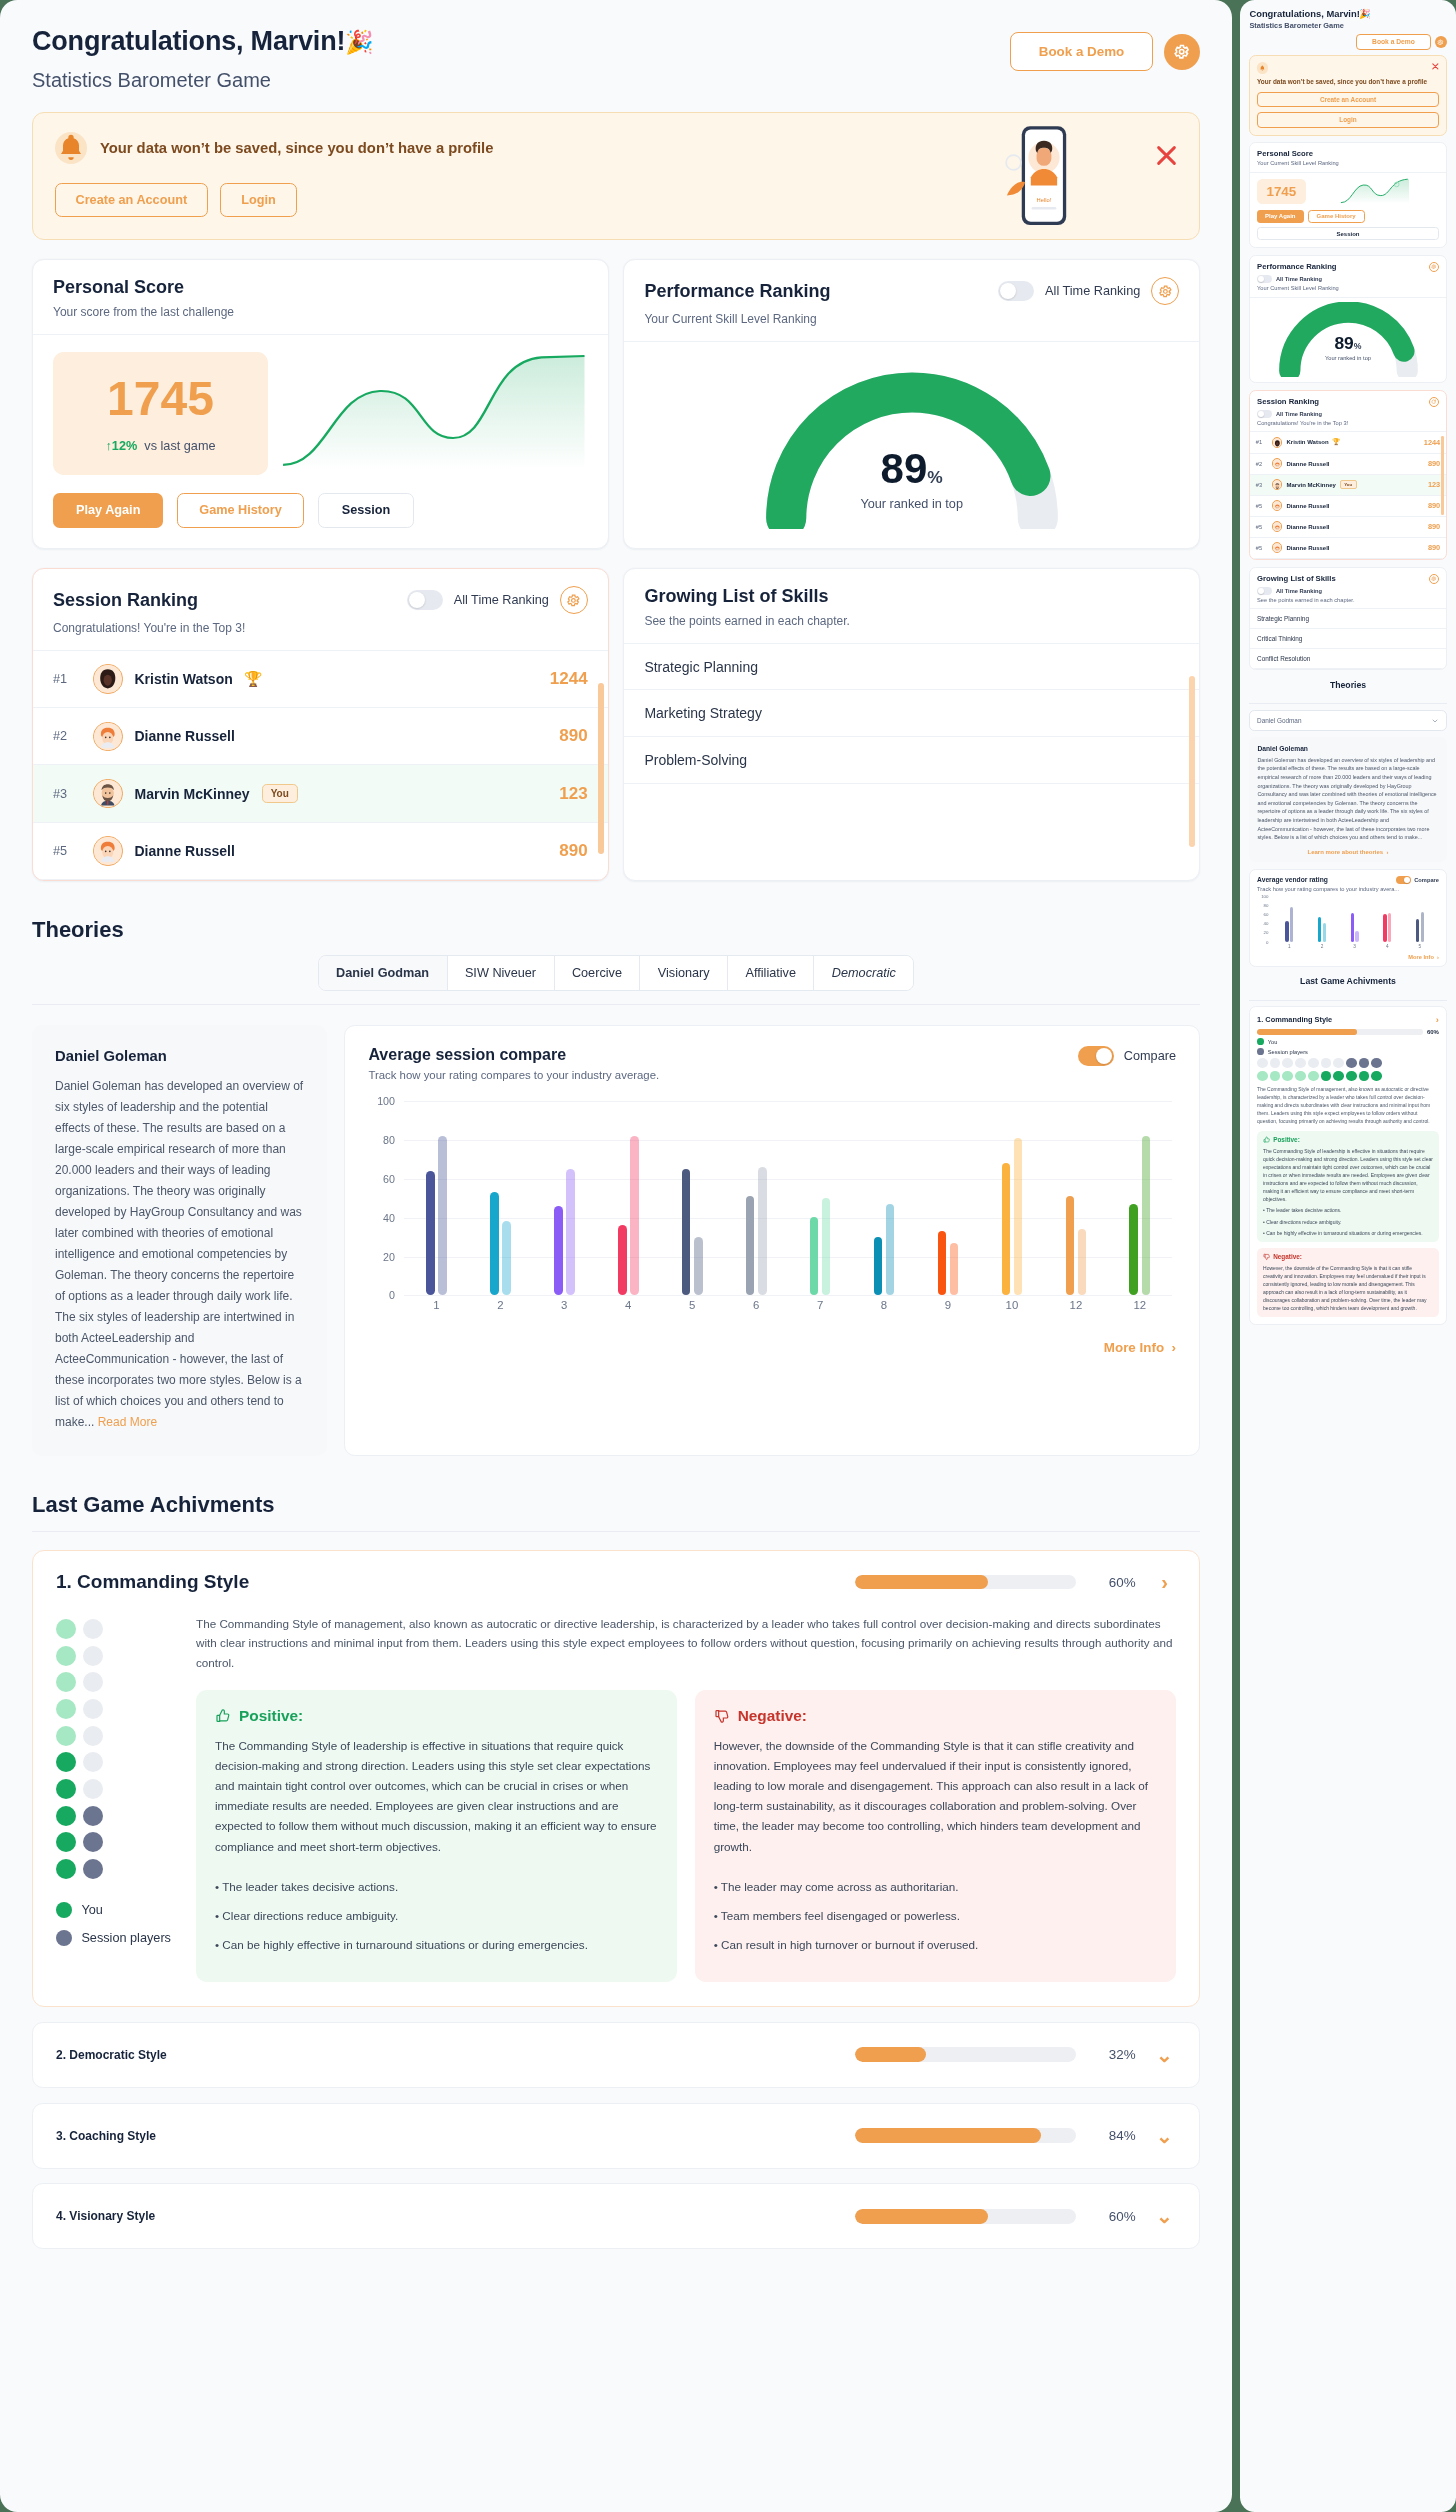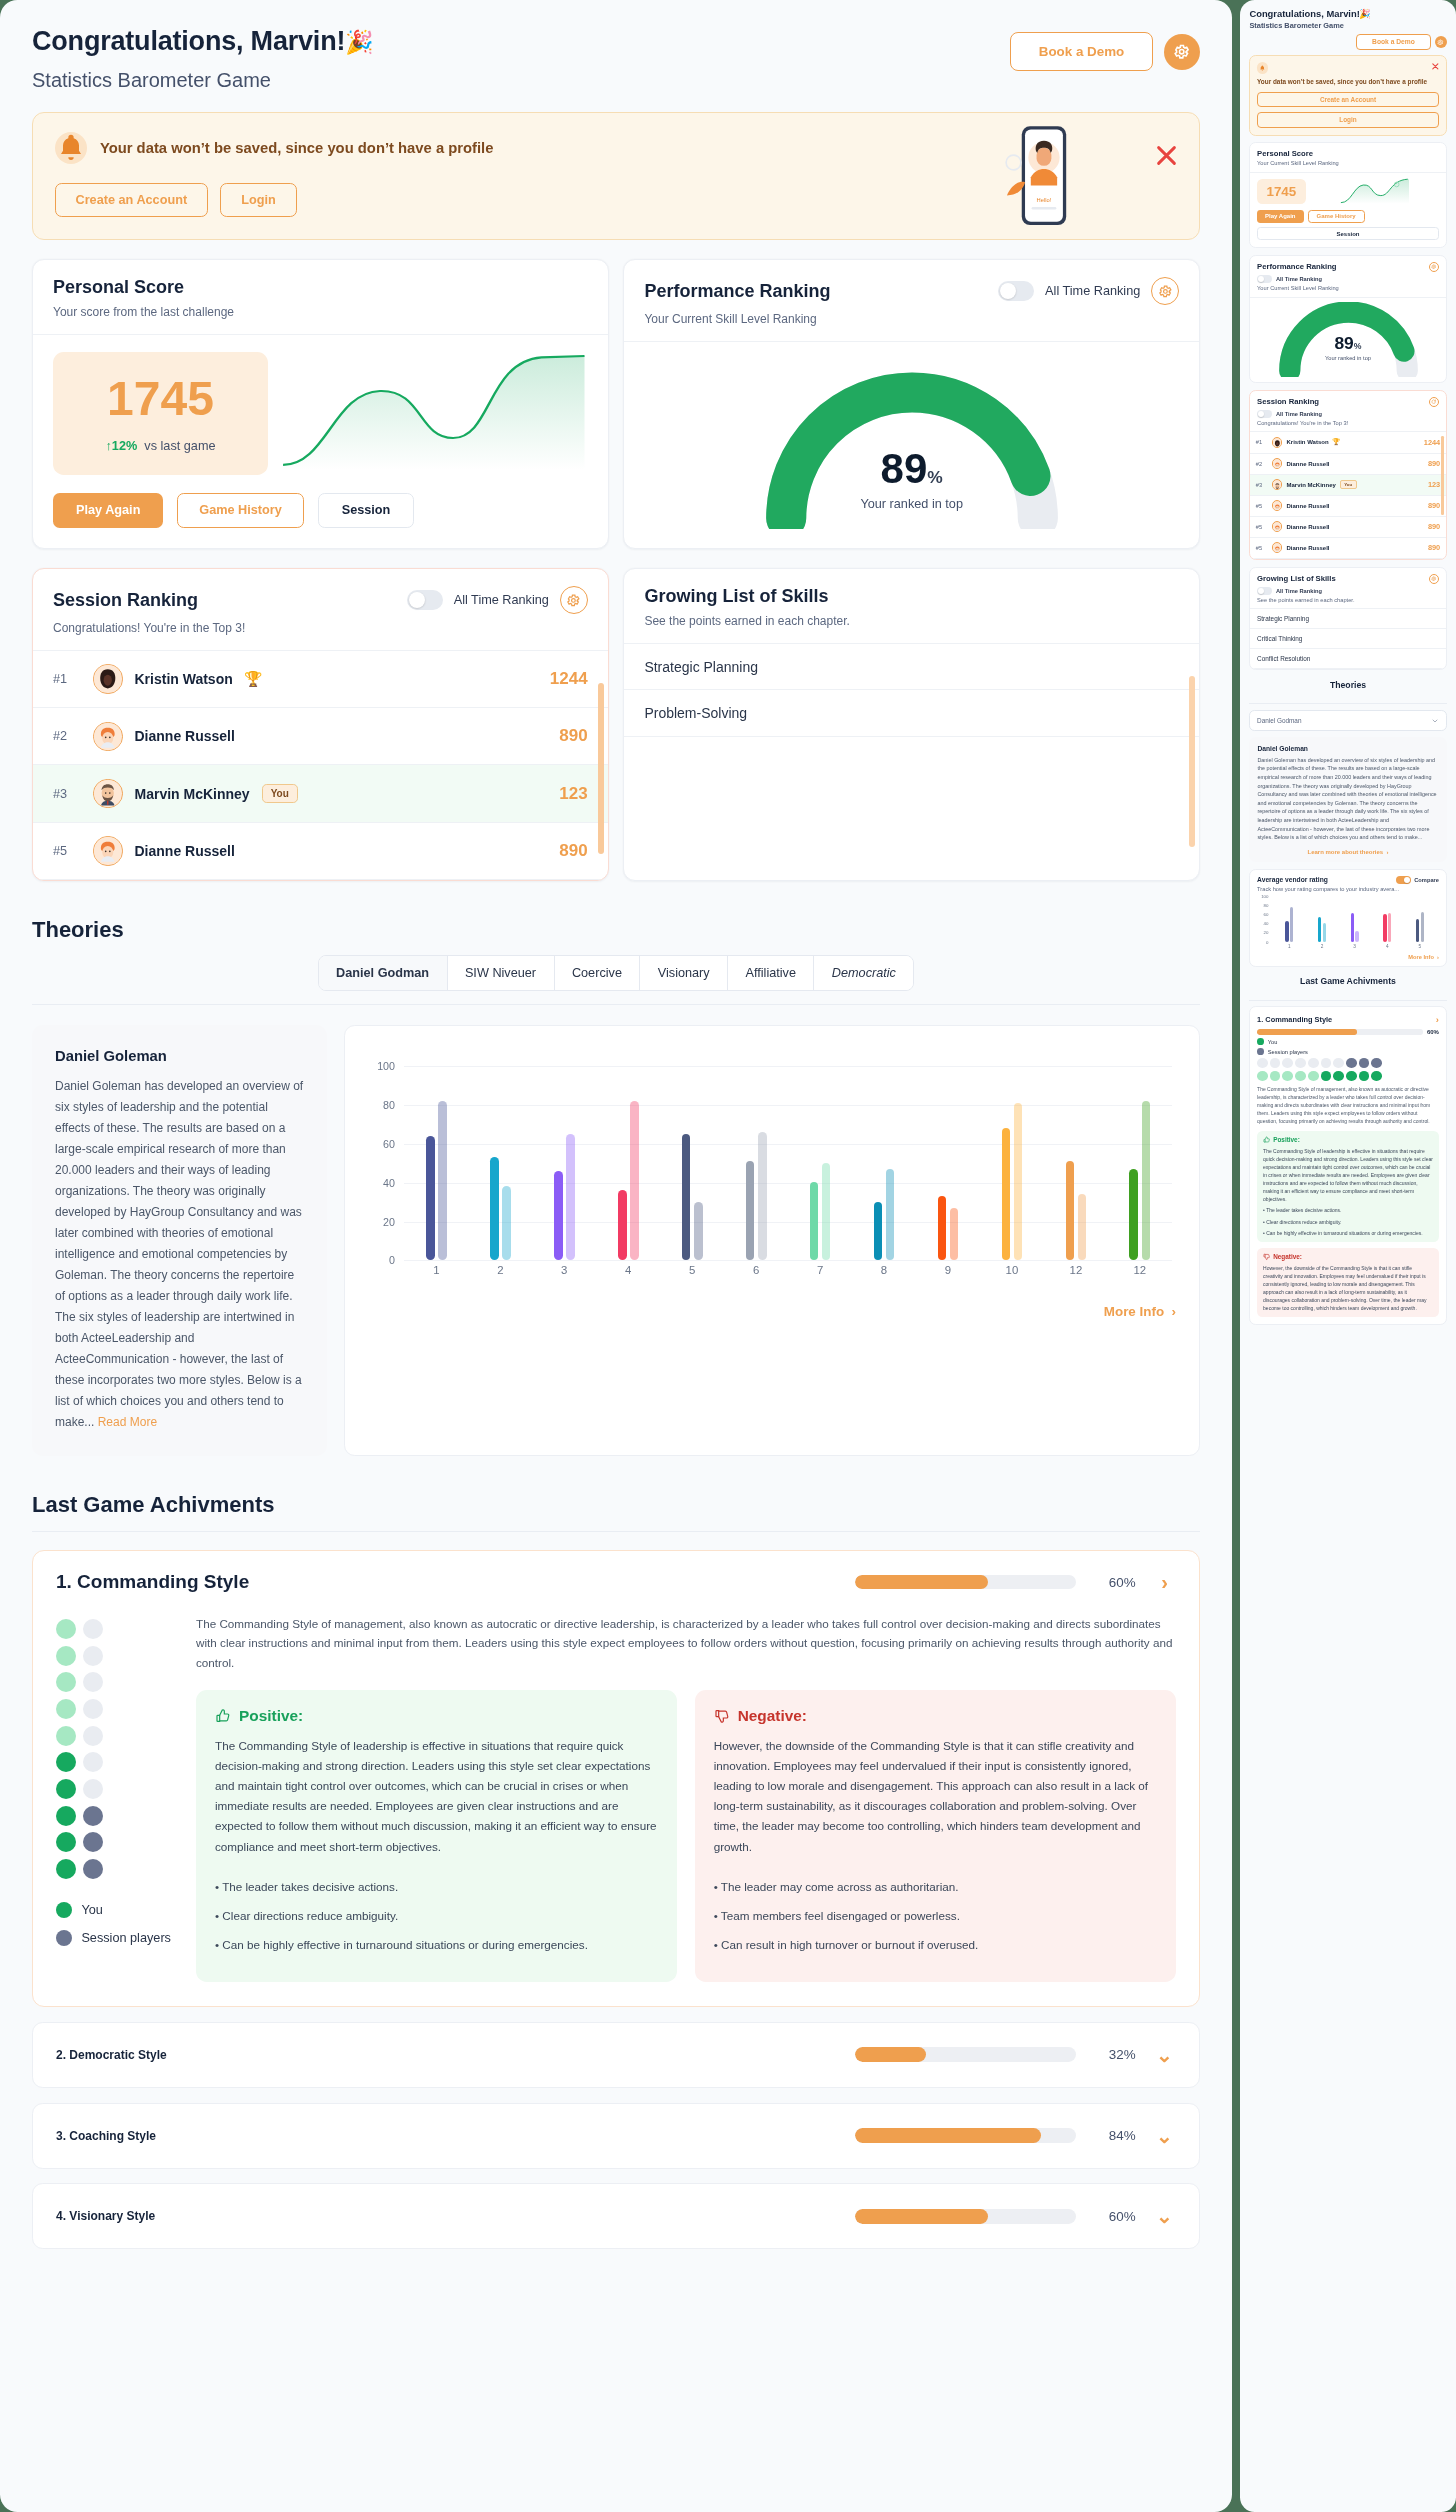--- a/index.html
+++ b/index.html
@@ -504,20 +504,21 @@
         </div>
 
         <div class="card">
           <div class="card-head">
             <div class="card-title">Growing List of Skills</div>
             <div class="card-sub">See the points earned in each chapter.</div>
           </div>
           <div class="rank-list" id="skill-list">
             <div class="scrollbar orange-light"></div>
           <div class="skill-row">Strategic Planning</div>
+              <div class="skill-row">Marketing Strategy</div>
               <div class="skill-row">Problem-Solving</div>
             </div>
         </div>
       </div>
 
       <div class="sec-title">Theories</div>
       <div class="tabs-wrap">
         <div class="tabs" id="theory-tabs">
             <button class="tab active">Daniel Godman</button>
             <button class="tab">SIW Niveuer</button>
@@ -529,20 +530,32 @@
       </div>
       <div class="sec-divider"></div>
 
       <div class="theory-grid">
         <div class="theory-card">
           <div class="theory-name">Daniel Goleman</div>
           <div class="theory-body"><span>Daniel Goleman has developed an overview of six styles of leadership and the potential effects of these. The results are based on a large-scale empirical research of more than 20.000 leaders and their ways of leading organizations. The theory was originally developed by HayGroup Consultancy and was later combined with theories of emotional intelligence and emotional competencies by Goleman. The theory concerns the repertoire of options as a leader through daily work life. The six styles of leadership are intertwined in both ActeeLeadership and ActeeCommunication - however, the last of these incorporates two more styles. Below is a list of which choices you and others tend to make...</span> <span class="readmore">Read More</span></div>
         </div>
 
         <div class="chart-card">
+          <div class="chart-head">
+            <div>
+              <div class="chart-title">Average session compare</div>
+              <div class="chart-sub">Track how your rating compares to your industry average.</div>
+            </div>
+            <div class="cmp">
+              <div class="toggle on">
+                  <div class="knob"></div>
+                </div>
+              <div class="tg-label">Compare</div>
+            </div>
+          </div>
           <div class="plot">
             <div class="yaxis" id="y-axis">
                 <div class="ytick" style="top: 194px;">0</div>
                 <div class="ytick" style="top: 156px;">20</div>
                 <div class="ytick" style="top: 117px;">40</div>
                 <div class="ytick" style="top: 78px;">60</div>
                 <div class="ytick" style="top: 39px;">80</div>
                 <div class="ytick" style="top: 0px;">100</div>
               </div>
             <div class="gridarea" id="grid-area">

